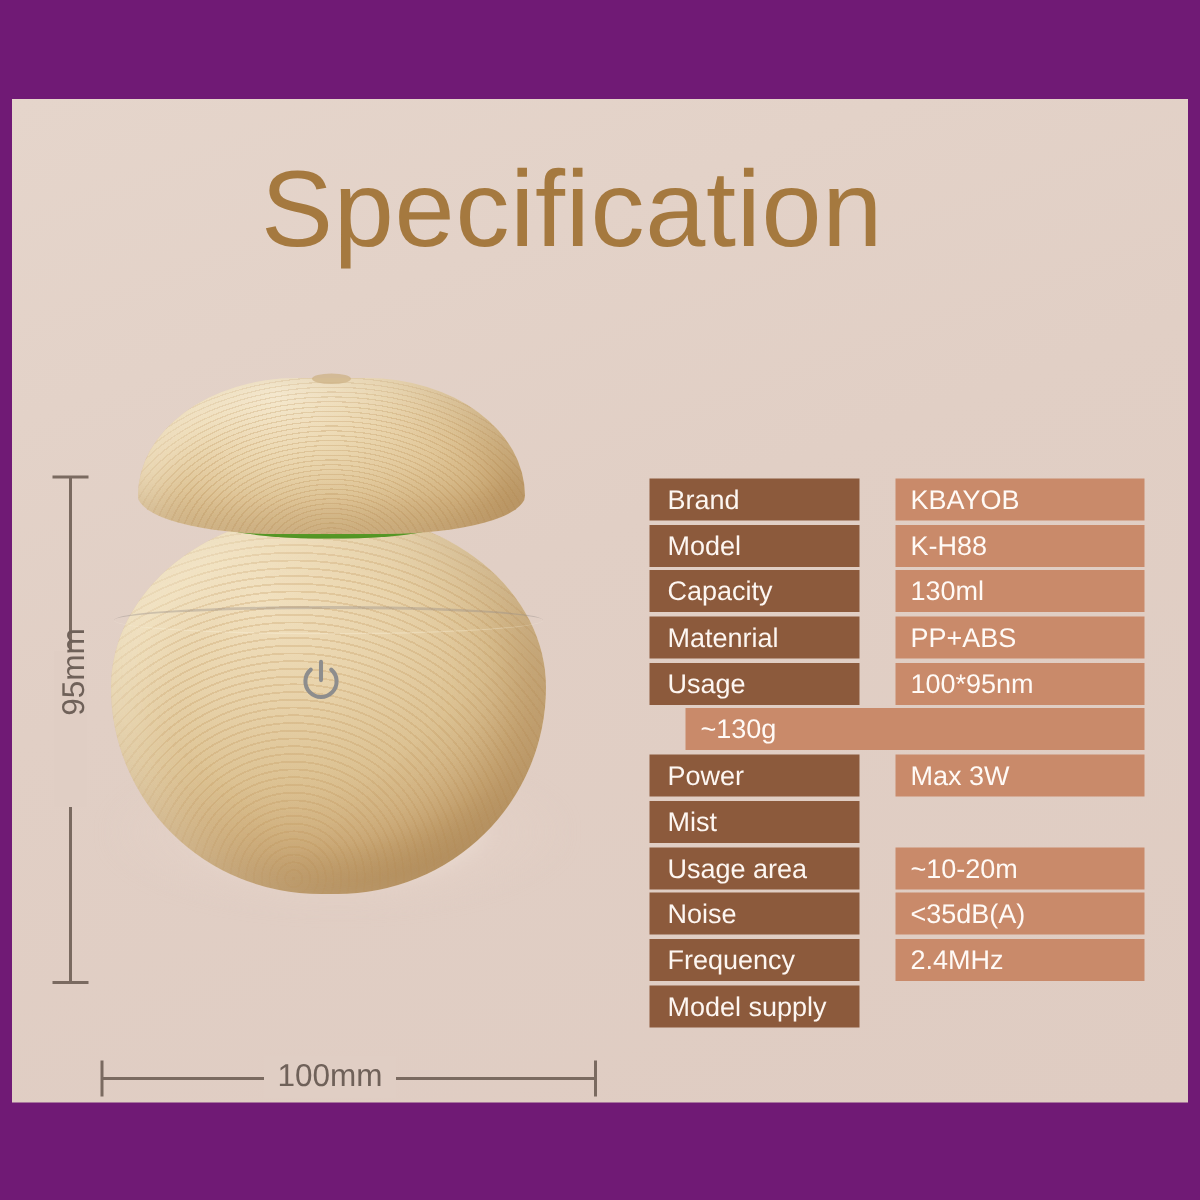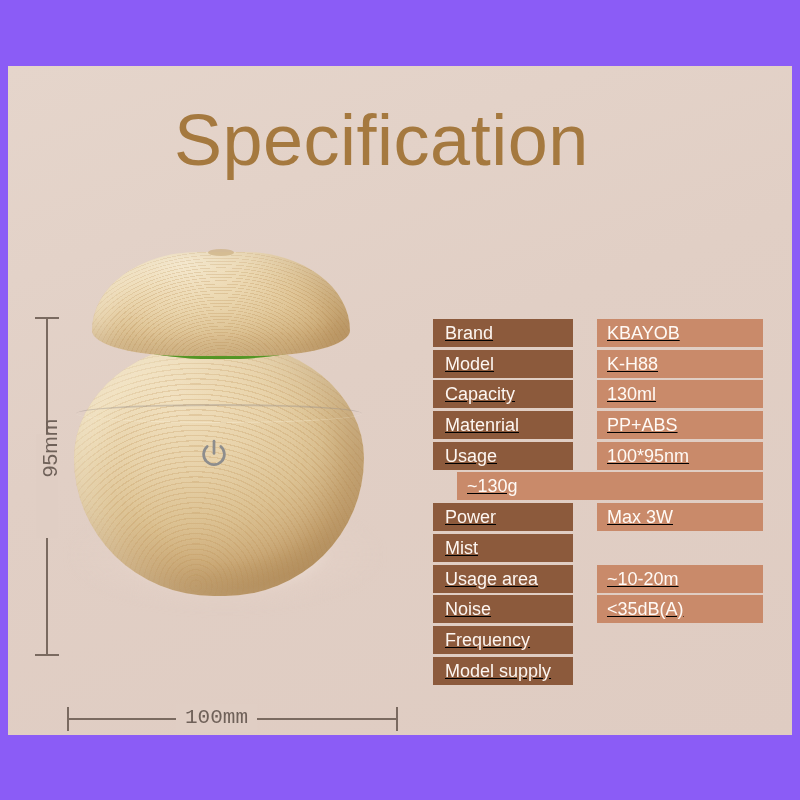--- a/index.html
+++ b/index.html
@@ -11,21 +11,21 @@
     width: 800px;
     height: 800px;
     font-family: "Liberation Sans", sans-serif;
     overflow: hidden;
   }
 
   #stage {
     position: relative;
     width: 800px;
     height: 800px;
-    background: #8b5cf6;
+    background: #701a75;
   }
 
   
   #panel {
     position: absolute;
     left: 8px;
     top: 66px;
     width: 784px;
     height: 669px;
     background: #e2d1c8;
@@ -193,30 +193,28 @@
   #dim-h-label {
     position: absolute;
     left: 168px;
     top: 638px;
     font-size: 21px;
     color: #6f6159;
     background: #e0cec4;
     padding: 0 9px;
     line-height: 28px;
     white-space: nowrap;
-    font-family: Liberation Mono, monospace;
   }
 
   
   #spec-table {
     position: absolute;
     left: 425px;
     top: 253px;
     width: 330px;
-    text-decoration: underline;
   }
   .spec-row {
     display: flex;
     height: 28px;
     margin-bottom: 2.7px;
   }
   .spec-key {
     width: 140px;
     flex: 0 0 140px;
     background: #8c5a3c;
@@ -311,20 +309,21 @@
         <div class="spec-row">
           <div class="spec-key">Usage area</div>
           <div class="spec-val">~10-20m</div>
         </div>
         <div class="spec-row">
           <div class="spec-key">Noise</div>
           <div class="spec-val">&lt;35dB(A)</div>
         </div>
         <div class="spec-row">
           <div class="spec-key">Frequency</div>
+          <div class="spec-val">2.4MHz</div>
         </div>
         <div class="spec-row">
           <div class="spec-key">Model supply</div>
         </div>
       </div>
 
   </div>
 </div>
 
 </body></html>

